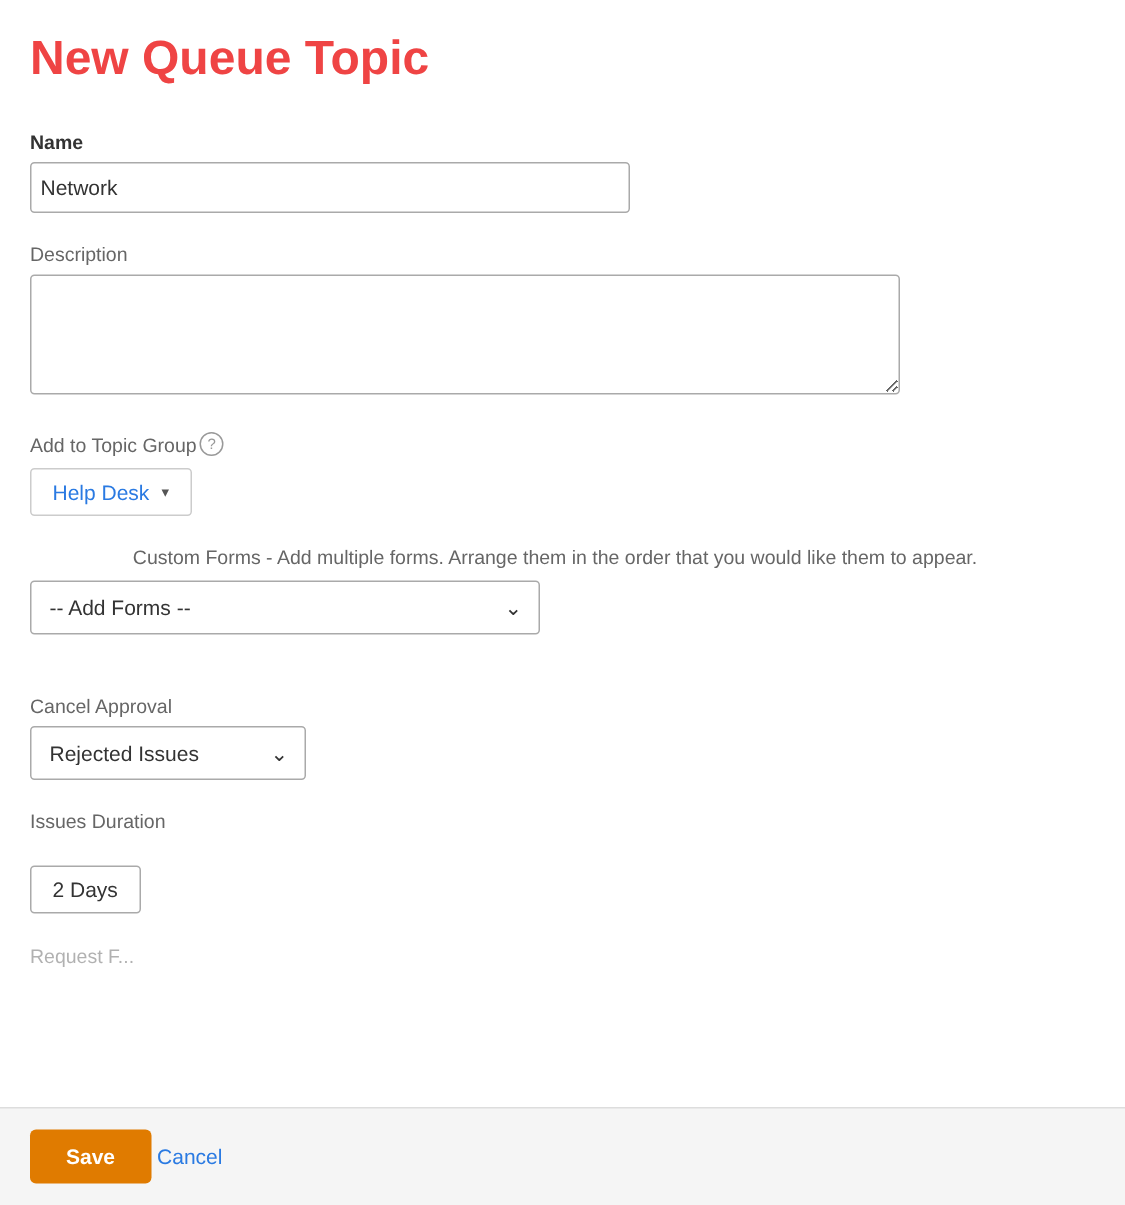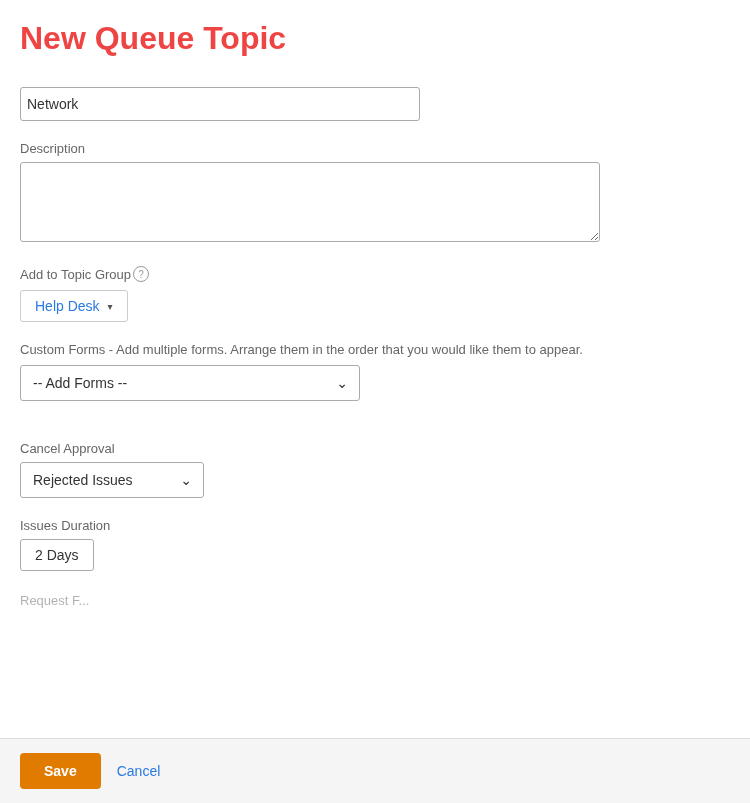--- a/index.html
+++ b/index.html
@@ -111,20 +111,21 @@
 
     .btn-topic-group .chevron {
       font-size: 10px;
       color: #555;
     }
 
     .custom-forms-note {
       font-size: 13px;
       color: #666;
       margin-bottom: 8px;
+      text-align: center;
     }
 
     .form-select-wide {
       width: 340px;
       padding: 9px 12px;
       border: 1px solid #aaa;
       border-radius: 3px;
       font-size: 14px;
       color: #333;
       background: #fff;
@@ -170,33 +171,34 @@
     .btn-duration {
       display: inline-flex;
       align-items: center;
       padding: 7px 14px;
       border: 1px solid #aaa;
       border-radius: 3px;
       background: #fff;
       font-size: 14px;
       color: #333;
       cursor: pointer;
+      margin-top: 16px;
     }
 
     .bottom-bar {
       position: fixed;
       bottom: 0;
       left: 0;
       width: 750px;
       background: #f5f5f5;
       border-top: 1px solid #ddd;
       padding: 14px 20px;
       display: flex;
       align-items: center;
-      gap: 16px;
+      gap: 4px;
       z-index: 100;
     }
 
     .btn-save {
       padding: 10px 24px;
       background: #e07b00;
       color: #fff;
       border: none;
       border-radius: 4px;
       font-size: 14px;
@@ -221,20 +223,21 @@
     }
   </style>
 </head>
 <body>
 
 <div class="page-wrapper">
 
   <h1 class="page-title">New Queue Topic</h1>
 
   <div class="form-section">
+    <label class="form-label">Name</label>
     <input type="text" class="form-input" value="Network" style="">
   </div>
 
   <div class="form-section">
     <label class="form-label-light">Description</label>
     <textarea class="form-textarea" style=""></textarea>
   </div>
 
   <div class="form-section">
     <div class="topic-group-label-row">

